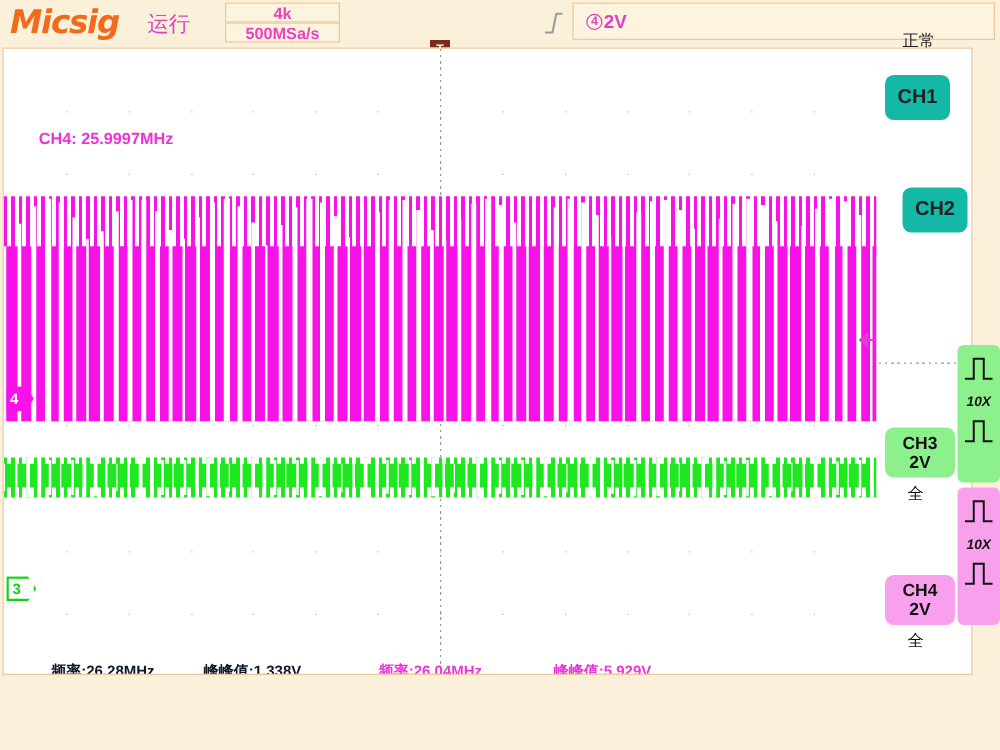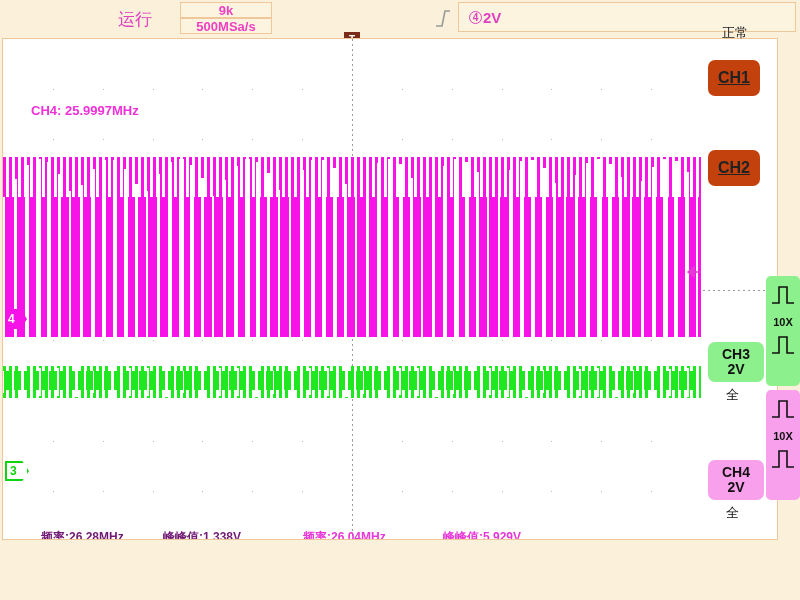--- a/index.html
+++ b/index.html
@@ -125,34 +125,34 @@
     background:#ffffff;
     clip-path: polygon(0 0, 72% 0, 100% 50%, 72% 100%, 0 100%);
   }
   #triglvl {
     position:absolute; left:679px; top:226px; width:20px; height:14px;
   }
 
   
   #measrow { position:absolute; left:0; top:490px; width:698px; height:20px; }
   .meas { position:absolute; font-size:12px; font-weight:bold; white-space:nowrap; }
-  .m-g { color:#701a75; }
+  .m-g { color:#0f172a; }
   .m-m { color:#e837d8; }
 
   
   #sidebar { position:absolute; left:702px; top:20px; width:98px; height:502px; }
   #normal-lbl { position:absolute; left:20px; top:4px; font-size:13px; color:#222; }
   .rbtn {
     position:absolute; left:6px; width:52px; height:36px; border-radius:7px;
     display:flex; align-items:center; justify-content:center;
     font-size:16px; font-weight:bold; color:#222;
   }
-  .rbtn.orange { background:#c2410c;text-decoration:underline; }
+  .rbtn.orange { background:#14b8a6; }
   #btn-ch1 { top:40px; }
-  #btn-ch2 { top:130px; }
+  #btn-ch2 { top:130px;margin-left:14px; }
   #level {
     position:absolute; left:6px; top:220px; width:56px; height:56px;
     border-radius:50%; background:#fbceaa;
     display:flex; align-items:center; justify-content:center;
     font-size:15px; font-weight:bold; color:#1a1a1a;
   }
   .lv-chev { position:absolute; left:20px; width:16px; height:8px; }
   #ch3-btn {
     position:absolute; left:6px; top:322px; width:56px; height:40px;
     border-radius:7px; background:#8cf08c; color:#111;
@@ -160,39 +160,40 @@
     font-size:14px; font-weight:bold; line-height:15px;
   }
   #ch4-btn {
     position:absolute; left:6px; top:440px; width:56px; height:40px;
     border-radius:7px; background:#f9a0ec; color:#111;
     display:flex; flex-direction:column; align-items:center; justify-content:center;
     font-size:14px; font-weight:bold; line-height:15px;
   }
   .coup { position:absolute; font-size:13px; color:#111; left:24px; }
   #coup3 { top:366px; } #coup4 { top:484px; }
-  .probecol { position:absolute; left:64px; width:34px; }
+  .probecol { position:absolute; left:64px; width:34px;font-style:italic; }
   #pc3 { top:256px; height:110px; background:#8cf08c; border-radius:5px; }
   #pc4 { top:370px; height:110px; background:#f9a0ec; border-radius:5px; }
   .pc-x { position:absolute; left:0; width:34px; text-align:center;
     font-size:11px; font-weight:bold; color:#111; }
   .sqicon { position:absolute; left:5px; width:24px; height:22px; }
 
   
   #bottombar { position:absolute; left:0; top:542px; width:800px; height:58px; background:#fbf0d9; }
 </style>
 </head>
 <body>
 
 <div id="app">
 
   <div id="topbar">
+    <div id="logo">Micsig</div>
     <div id="runstate">运行</div>
 
-    <div class="mbox" id="memdepth">9k</div>
+    <div class="mbox" id="memdepth">4k</div>
     <div class="mbox" id="samplerate">500MSa/s</div>
 
 
     <svg id="slope-icon" viewBox="0 0 18 20">
       <path d="M2 18 L8 18 L11 3 L16 3" stroke="#9a9a9a" stroke-width="1.6" fill="none"></path>
     </svg>
 
     <div id="trigbox">
       <div id="trig-label">
         <span class="circnum">4</span>

